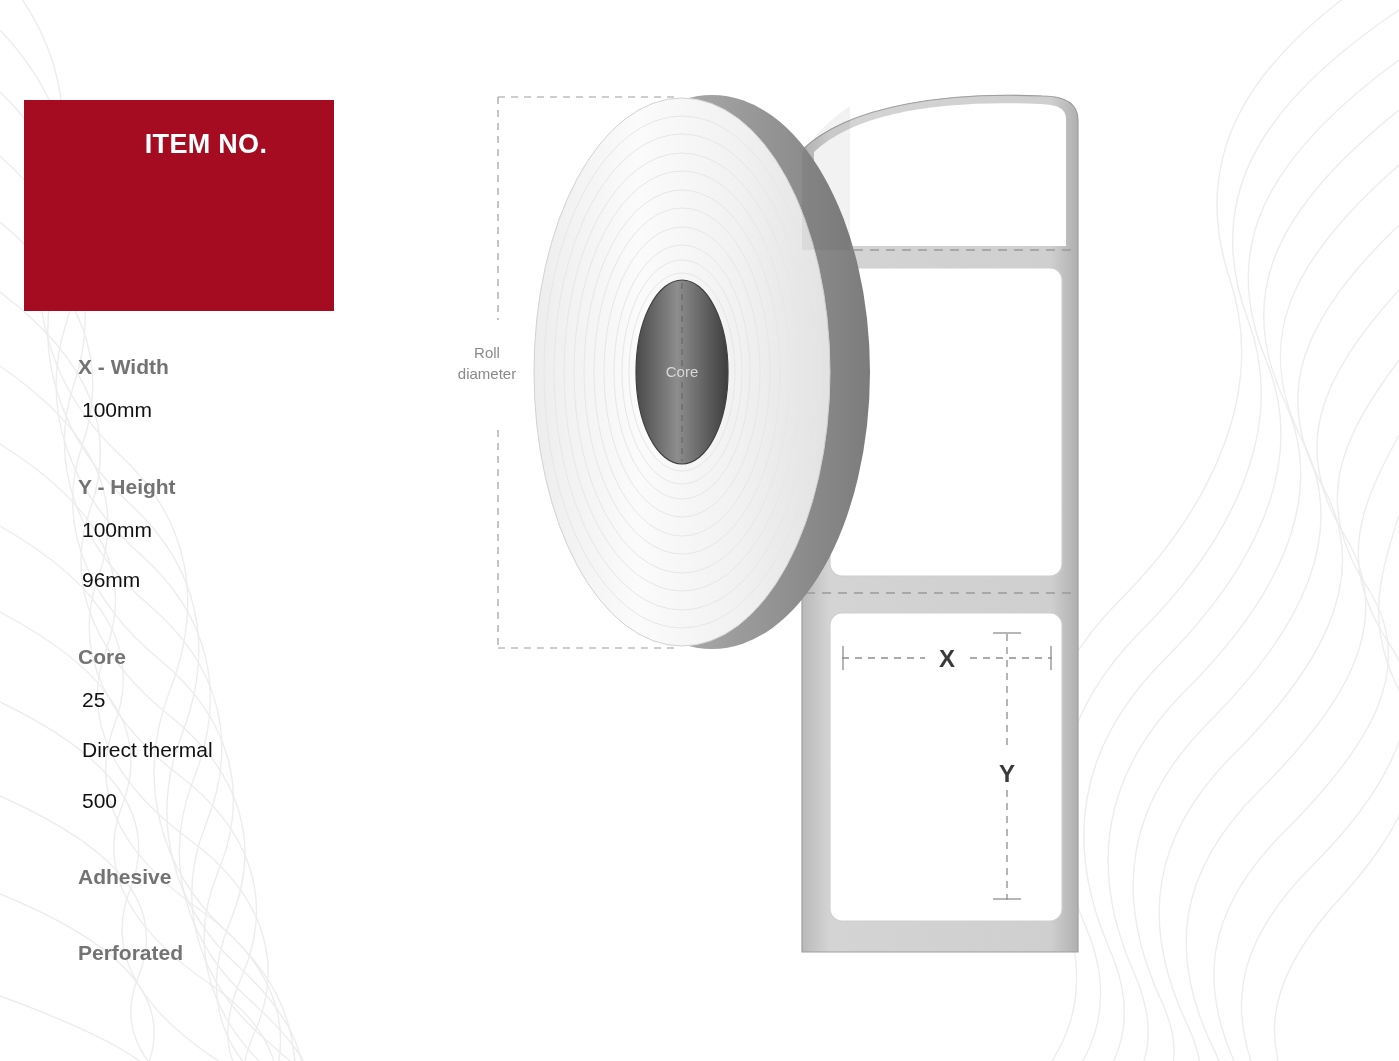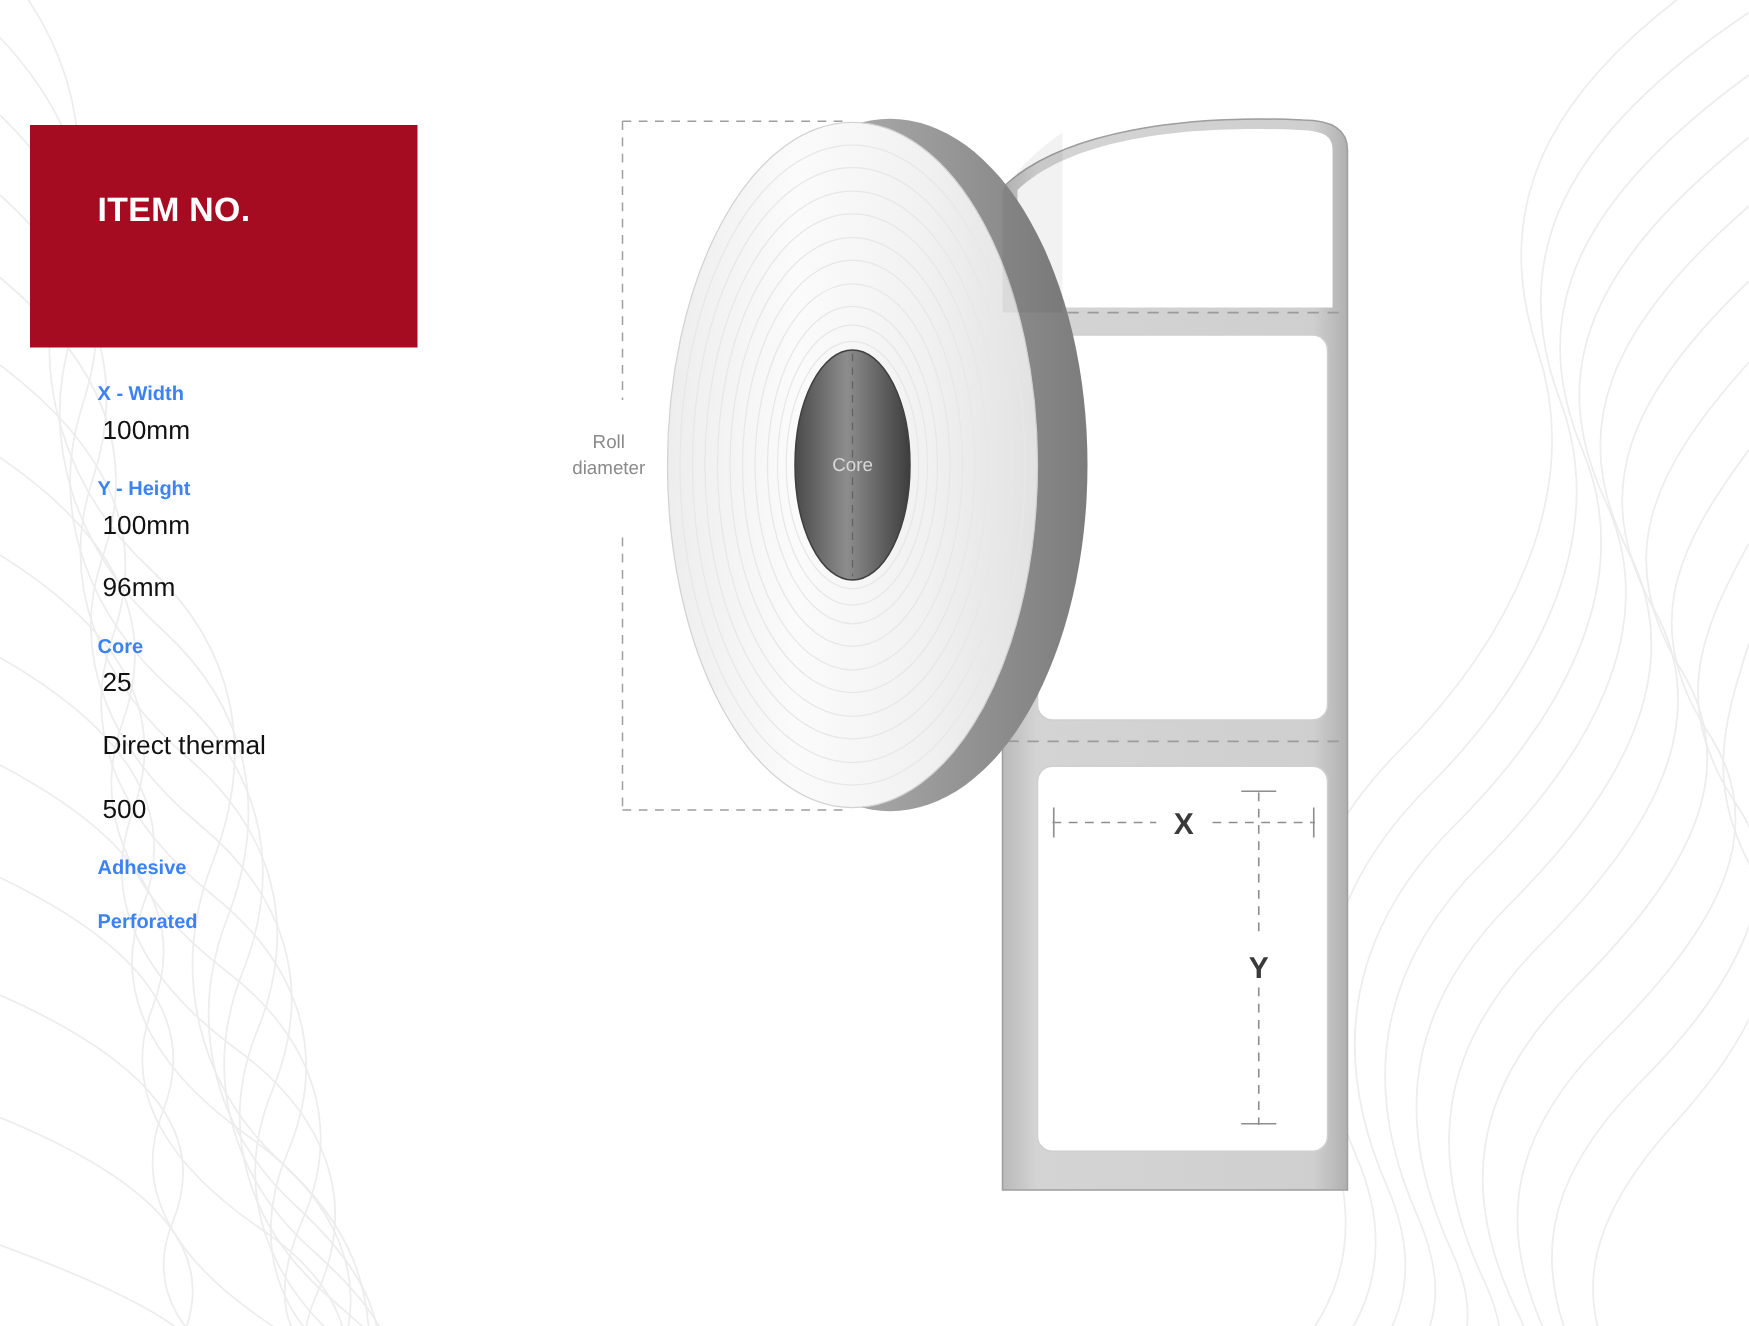--- a/index.html
+++ b/index.html
@@ -33,25 +33,26 @@
     width: 430px;
     height: 1061px;
     z-index: 5;
   }
 
   #item-badge {
     position: absolute;
     left: 24px;
     top: 100px;
     width: 310px;
-    height: 178px;
+    height: 211px;
     background: #a50c22;
     color: #ffffff;
     box-sizing: border-box;
-    padding: 52px 0 0 54px;
+    padding: 28px 0 0 54px;
+    text-align: center;
   }
   #item-badge .item-title {
     font-size: 27px;
     font-weight: bold;
     letter-spacing: 0.3px;
     line-height: 1.2;
   }
   #item-badge .item-value {
     font-size: 26px;
     font-weight: normal;
@@ -62,32 +63,33 @@
   #spec-list {
     position: absolute;
     left: 78px;
     top: 305px;
     width: 330px;
   }
   .spec-row {
     margin-bottom: 22px;
   }
   .spec-label {
-    font-size: 16px;
+    font-size: 21px;
     font-weight: bold;
     line-height: 1.35;
-    color: #3b82f6;
+    color: #737373;
+    margin-top: 48px;
   }
   .spec-value {
     font-size: 21px;
     font-weight: normal;
     line-height: 1.35;
     color: #111111;
     padding-left: 4px;
-    margin-top: 4px;
+    margin-top: 15px;
   }
 
   
   #illustration {
     position: absolute;
     left: 430px;
     top: 0;
     width: 969px;
     height: 1061px;
     z-index: 4;

